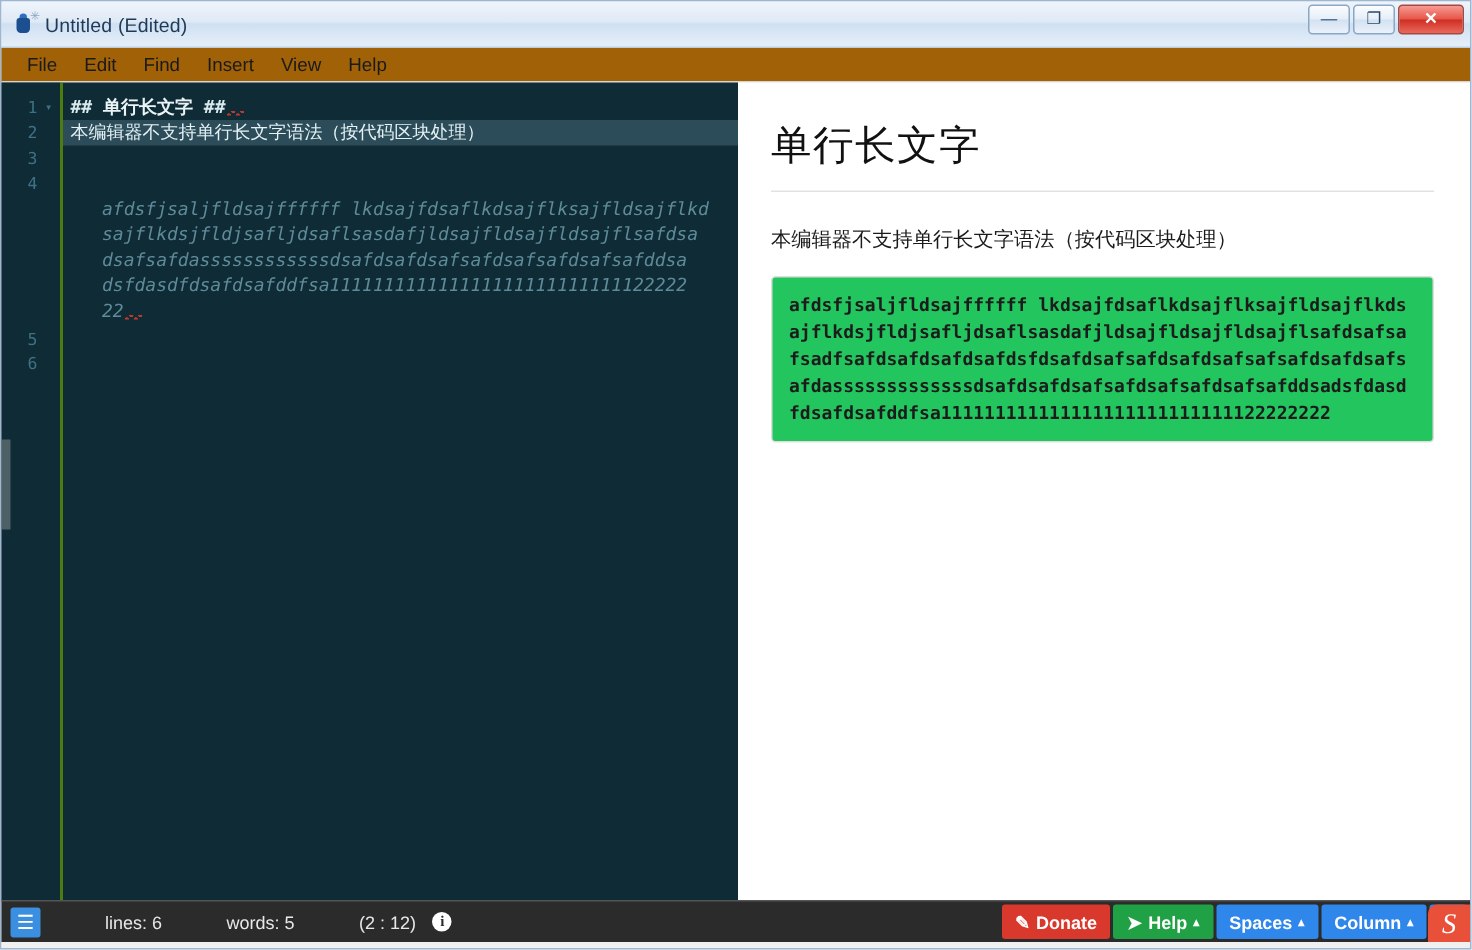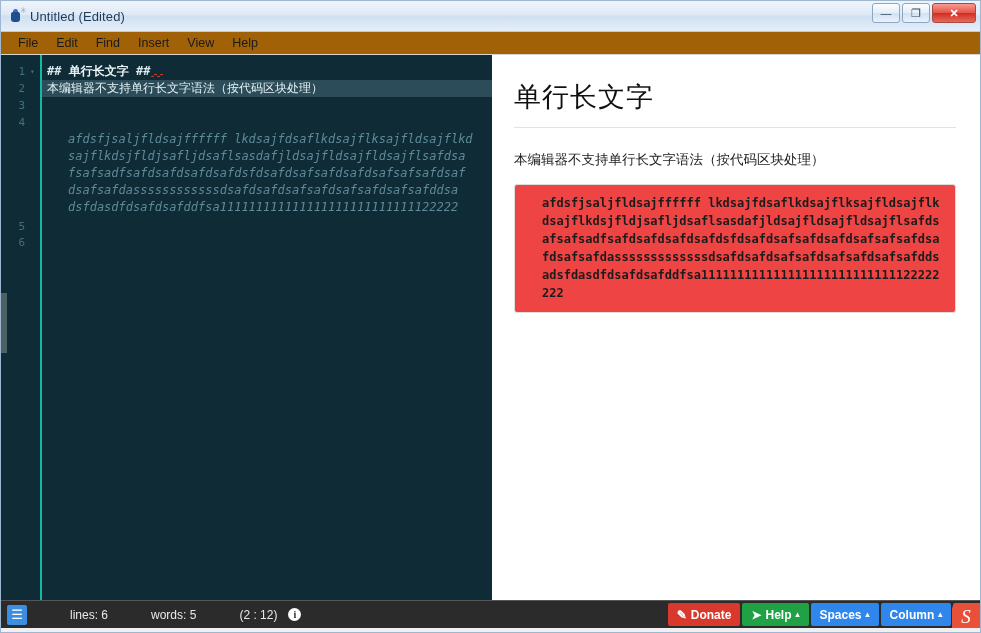--- a/index.html
+++ b/index.html
@@ -117,21 +117,21 @@
   .fold-marker {
     color: #3f7183;
     font-size: 8px;
     margin-left: 4px;
     width: 7px; text-align: center;
   }
   .code-area {
     flex: 1 1 auto;
     padding-top: 8px;
     position: relative;
-    border-left: 2px solid #14b8a6;
+    border-left: 2px solid #4d7c0f;
     overflow: hidden;
   }
   .code-line {
     height: 17px;
     line-height: 17px;
     font-family: "DejaVu Sans Mono", monospace;
     font-size: 12px;
     white-space: pre;
     padding-left: 5px;
     color: #cfe4ea;
@@ -201,22 +201,22 @@
   }
   .preview-p {
     font-size: 13.5px;
     color: #1b1b1b;
     margin: 22px 0 14px 0;
     line-height: 1.5;
   }
   .preview-code {
     border: 1px solid #dedede;
     border-radius: 3px;
-    background: #ef4444;
-    padding: 9px 11px 10px 27px;
+    background: #22c55e;
+    padding: 9px 11px 10px 11px;
     font-family: "DejaVu Sans Mono", monospace;
     font-size: 12px;
     font-weight: bold;
     color: #1c1c1c;
     line-height: 18px;
     word-break: break-all;
     white-space: pre-wrap;
   }
   
   .statusbar {
@@ -359,23 +359,23 @@
         <div class="code-line heading"><span class="hashes">## </span><span>单行长文字</span><span class="hashes"> ##</span><span class="squiggle"></span></div>
 
         <div class="code-line highlight">本编辑器不支持单行长文字语法（按代码区块处理）</div>
 
         <div class="code-line"> </div>
         <div class="code-line"> </div>
 
         <div class="code-block-wrap">
           <div class="code-block-line">afdsfjsaljfldsajffffff lkdsajfdsaflkdsajflksajfldsajflkd</div>
           <div class="code-block-line">sajflkdsjfldjsafljdsaflsasdafjldsajfldsajfldsajflsafdsa</div>
-          <div class="code-block-line">fsafsadfsafdsafdsafdsafdsfdsafdsafsafdsafdsafsafsafdsaf</div>
           <div class="code-block-line">dsafsafdassssssssssssdsafdsafdsafsafdsafsafdsafsafddsa</div>
           <div class="code-block-line">dsfdasdfdsafdsafddfsa111111111111111111111111111122222</div>
+          <div class="code-block-line"><span>22</span><span class="squiggle"></span></div>
         </div>
       </div>
     </div>
 
     <div class="preview-pane">
       <h2 class="preview-h2">单行长文字</h2>
       <p class="preview-p">本编辑器不支持单行长文字语法（按代码区块处理）</p>
       <div class="preview-code">afdsfjsaljfldsajffffff lkdsajfdsaflkdsajflksajfldsajflkdsajflkdsjfldjsafljdsaflsasdafjldsajfldsajfldsajflsafdsafsafsadfsafdsafdsafdsafdsfdsafdsafsafdsafdsafsafsafdsafdsafsafdasssssssssssssdsafdsafdsafsafdsafsafdsafsafddsadsfdasdfdsafdsafddfsa111111111111111111111111111122222222</div>
     </div>
   </div>

